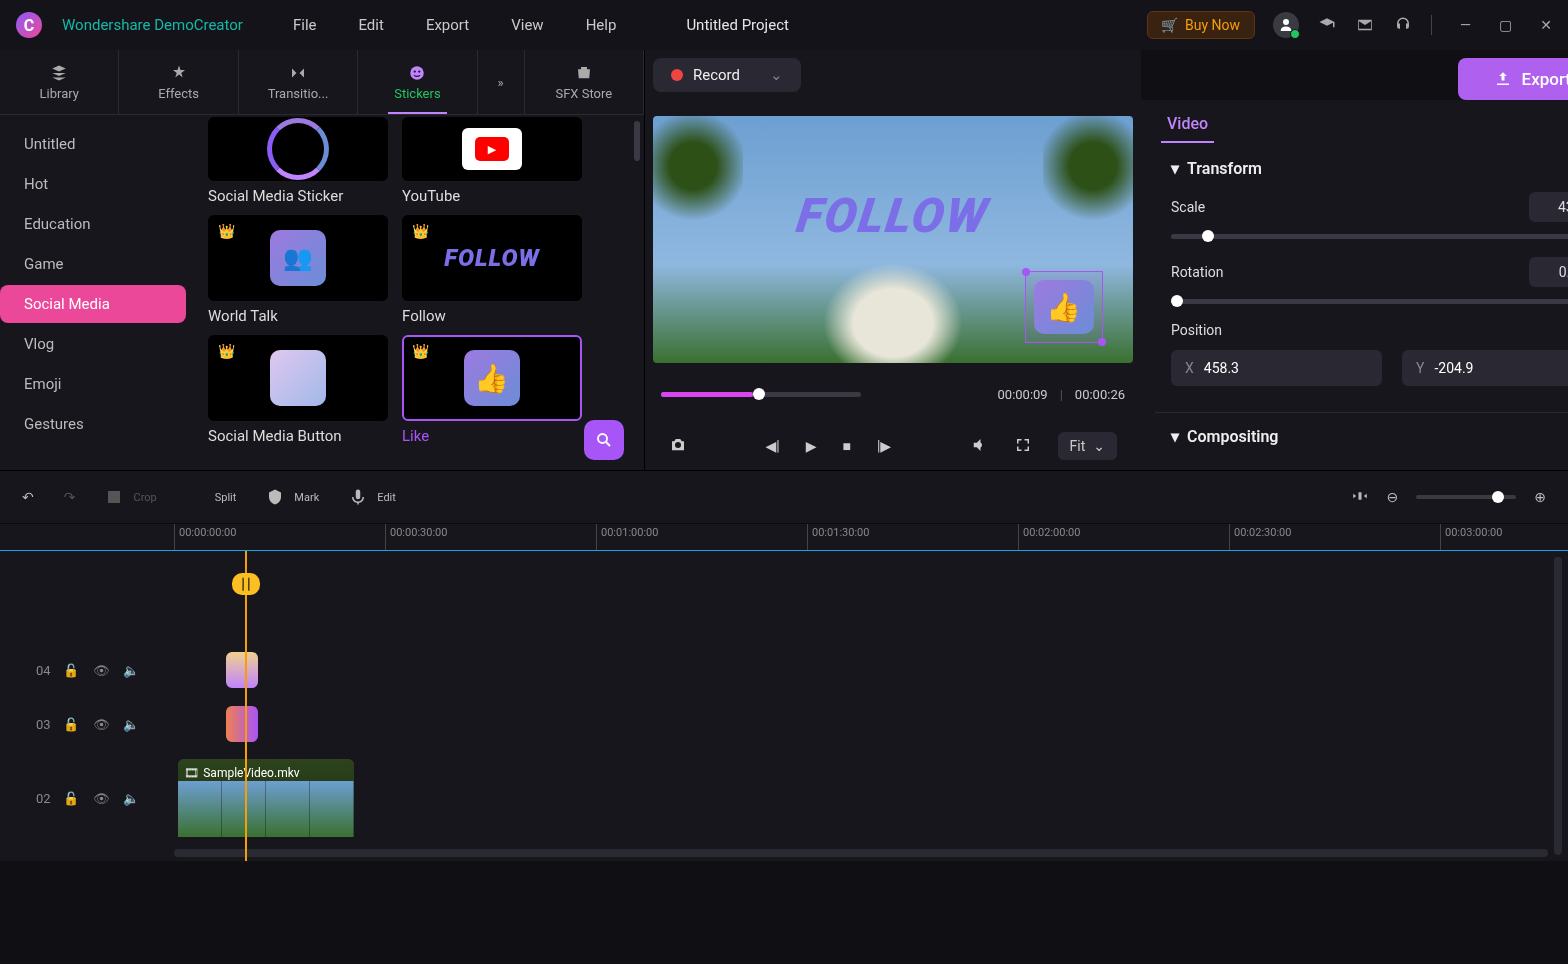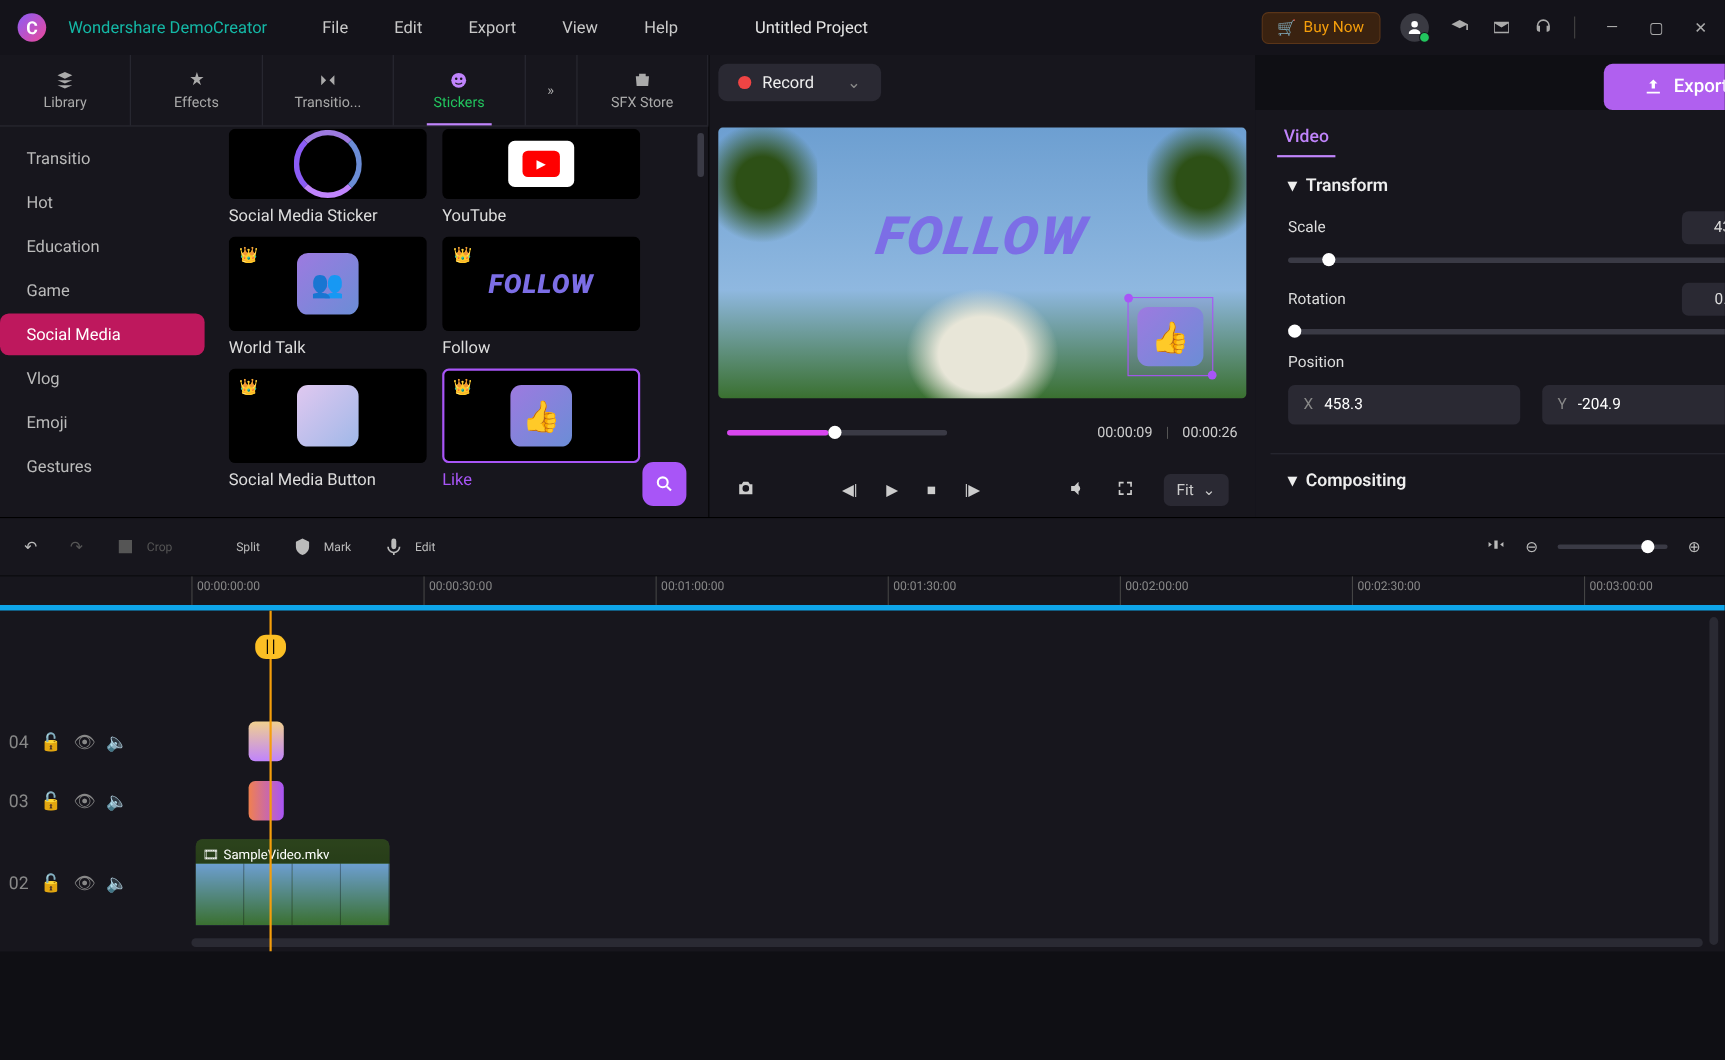--- a/index.html
+++ b/index.html
@@ -17,21 +17,21 @@
 .main-row{display:flex;height:420px}
 .assets-panel{width:644px;background:#17161d;display:flex;flex-direction:column;border-right:1px solid #000}
 .asset-tabs{height:64px;display:flex;border-bottom:1px solid #2a2a33}
 .asset-tab{flex:1;display:flex;flex-direction:column;align-items:center;justify-content:center;gap:4px;font-size:13px;color:#aaa;border-right:1px solid #2a2a33;position:relative;min-width:0}
 .asset-tab.narrow{flex:0 0 46px}
 .asset-tab.active{color:#22c55e}
 .asset-tab.active::after{content:"";position:absolute;bottom:0;left:25%;right:25%;height:2px;background:#c084fc}
 .asset-body{flex:1;display:flex;overflow:hidden}
 .cat-list{width:196px;overflow-y:auto;padding:8px 0}
 .cat-item{padding:10px 24px;color:#bbb;font-size:15px;border-radius:8px;margin:2px 10px 2px 0}
-.cat-item.active{background:#be185d;color:#fff}
+.cat-item.active{background:#ec4899;color:#fff}
 .sticker-grid{flex:1;padding:2px 12px;overflow-y:auto;position:relative}
 .sticker-row{display:flex;gap:18px;margin-bottom:10px}
 .sticker-item{width:176px}
 .sticker-thumb{width:176px;height:82px;background:#000;border:2px solid transparent;border-radius:6px;display:flex;align-items:center;justify-content:center;position:relative}
 .sticker-thumb.sel{border-color:#a855f7}
 .crown{position:absolute;top:6px;left:8px;color:#f59e0b;font-size:14px}
 .sticker-label{color:#ddd;font-size:15px;margin-top:6px}
 .sticker-label.sel{color:#a855f7}
 .search-fab{position:absolute;bottom:10px;right:20px;width:40px;height:40px;background:#a855f7;border-radius:10px;display:flex;align-items:center;justify-content:center}
 .grid-scroll{position:absolute;top:6px;right:4px;width:6px;height:40px;background:#3a3a45;border-radius:3px}
@@ -69,29 +69,29 @@
 .pos-box .v{color:#fff}
 .export-area{width:444px;display:flex;align-items:flex-start;justify-content:flex-end;padding:8px 22px 0}
 .export-btn{background:#b060ef;padding:11px 36px;border-radius:8px;font-size:17px;font-weight:500;display:flex;align-items:center;gap:10px}
 .preview-export-row{display:flex}
 .timeline{flex:1;background:#17161d;display:flex;flex-direction:column;border-top:1px solid #000}
 .tl-toolbar{height:52px;display:flex;align-items:center;padding:0 22px;gap:30px;color:#bbb;border-bottom:1px solid #0a0a0e}
 .tl-tool{display:flex;align-items:center;gap:10px;font-size:11px}
 .tl-toolbar-right{margin-left:auto;display:flex;align-items:center;gap:18px}
 .zoom-slider{width:100px;height:4px;background:#3a3a45;border-radius:2px;position:relative}
 .zoom-slider::after{content:"";position:absolute;right:12px;top:-4px;width:12px;height:12px;background:#fff;border-radius:50%}
-.tl-ruler{height:26px;display:flex;padding-left:174px;font-size:11px;color:#888;position:relative;border-bottom:5px solid #0ea5e9}
+.tl-ruler{height:26px;display:flex;padding-left:174px;font-size:11px;color:#888;position:relative;border-bottom:1px solid #0ea5e9}
 .tl-ruler .tick{flex:0 0 206px;border-left:1px solid #444;padding-left:4px;padding-top:2px}
 .tl-tracks{position:relative;height:310px;overflow:hidden}
 .tl-tracks::after{content:"";position:absolute;right:6px;top:6px;bottom:6px;width:8px;background:#2a2a33;border-radius:4px}
 .playhead{position:absolute;left:245px;top:0;bottom:0;width:2px;background:#f59e0b;z-index:5}
 .playhead::before{content:"";position:absolute;top:-26px;left:-6px;width:14px;height:18px;background:#f59e0b;border-radius:3px 3px 7px 7px}
 .split-badge{position:absolute;left:232px;top:22px;width:28px;height:22px;background:#fbbf24;border-radius:10px;z-index:6;display:flex;align-items:center;justify-content:center;font-size:11px;color:#000}
 .track{position:absolute;left:0;right:0;height:42px;display:flex;align-items:center}
-.track-head{width:170px;display:flex;align-items:center;gap:12px;padding-left:8px;color:#888;font-size:16px}
+.track-head{width:170px;display:flex;align-items:center;gap:12px;padding-left:36px;color:#888;font-size:13px}
 .track-head .ico{width:18px;height:18px;display:flex;align-items:center;justify-content:center}
 .clip{position:absolute;height:36px;border-radius:6px;top:3px}
 .clip.sticker1{left:226px;width:32px;background:linear-gradient(#f0d090,#c084fc)}
 .clip.sticker2{left:226px;width:32px;background:linear-gradient(90deg,#f08050,#a855f7)}
 .clip.video{left:178px;width:176px;height:78px;background:linear-gradient(#4a7030,#2d5016);top:2px}
 .clip.video .hdr{position:absolute;top:0;left:0;right:0;height:22px;background:rgba(0,0,0,.4);font-size:12px;color:#fff;padding:3px 6px;display:flex;align-items:center;gap:4px;border-radius:6px 6px 0 0}
 .clip.video .thumbs{position:absolute;top:22px;bottom:0;left:0;right:0;display:flex}
 .clip.video .th{flex:1;background:linear-gradient(#6d9fd1,#3a7030);border-right:1px solid rgba(0,0,0,.3)}
 .tl-hscroll{position:absolute;bottom:4px;left:174px;right:20px;height:8px;background:#2a2a33;border-radius:4px}
 .ico-svg{width:18px;height:18px;fill:currentColor}
@@ -185,21 +185,21 @@
       <div class="asset-tab narrow">»</div>
       <div class="asset-tab">
             <svg class="ico-svg" viewBox="0 0 24 24">
               <path d="M4 7h16l-1 12H5L4 7zm4-3h8v3H8z"></path>
             </svg>
             <span>SFX Store</span>
           </div>
     </div>
     <div class="asset-body">
       <div class="cat-list">
-        <div class="cat-item">Transitio</div>
+        <div class="cat-item">Untitled</div>
         <div class="cat-item">Hot</div>
         <div class="cat-item">Education</div>
         <div class="cat-item">Game</div>
         <div class="cat-item active">Social Media</div>
         <div class="cat-item">Vlog</div>
         <div class="cat-item">Emoji</div>
         <div class="cat-item">Gestures</div>
 
       </div>
       <div class="sticker-grid">

